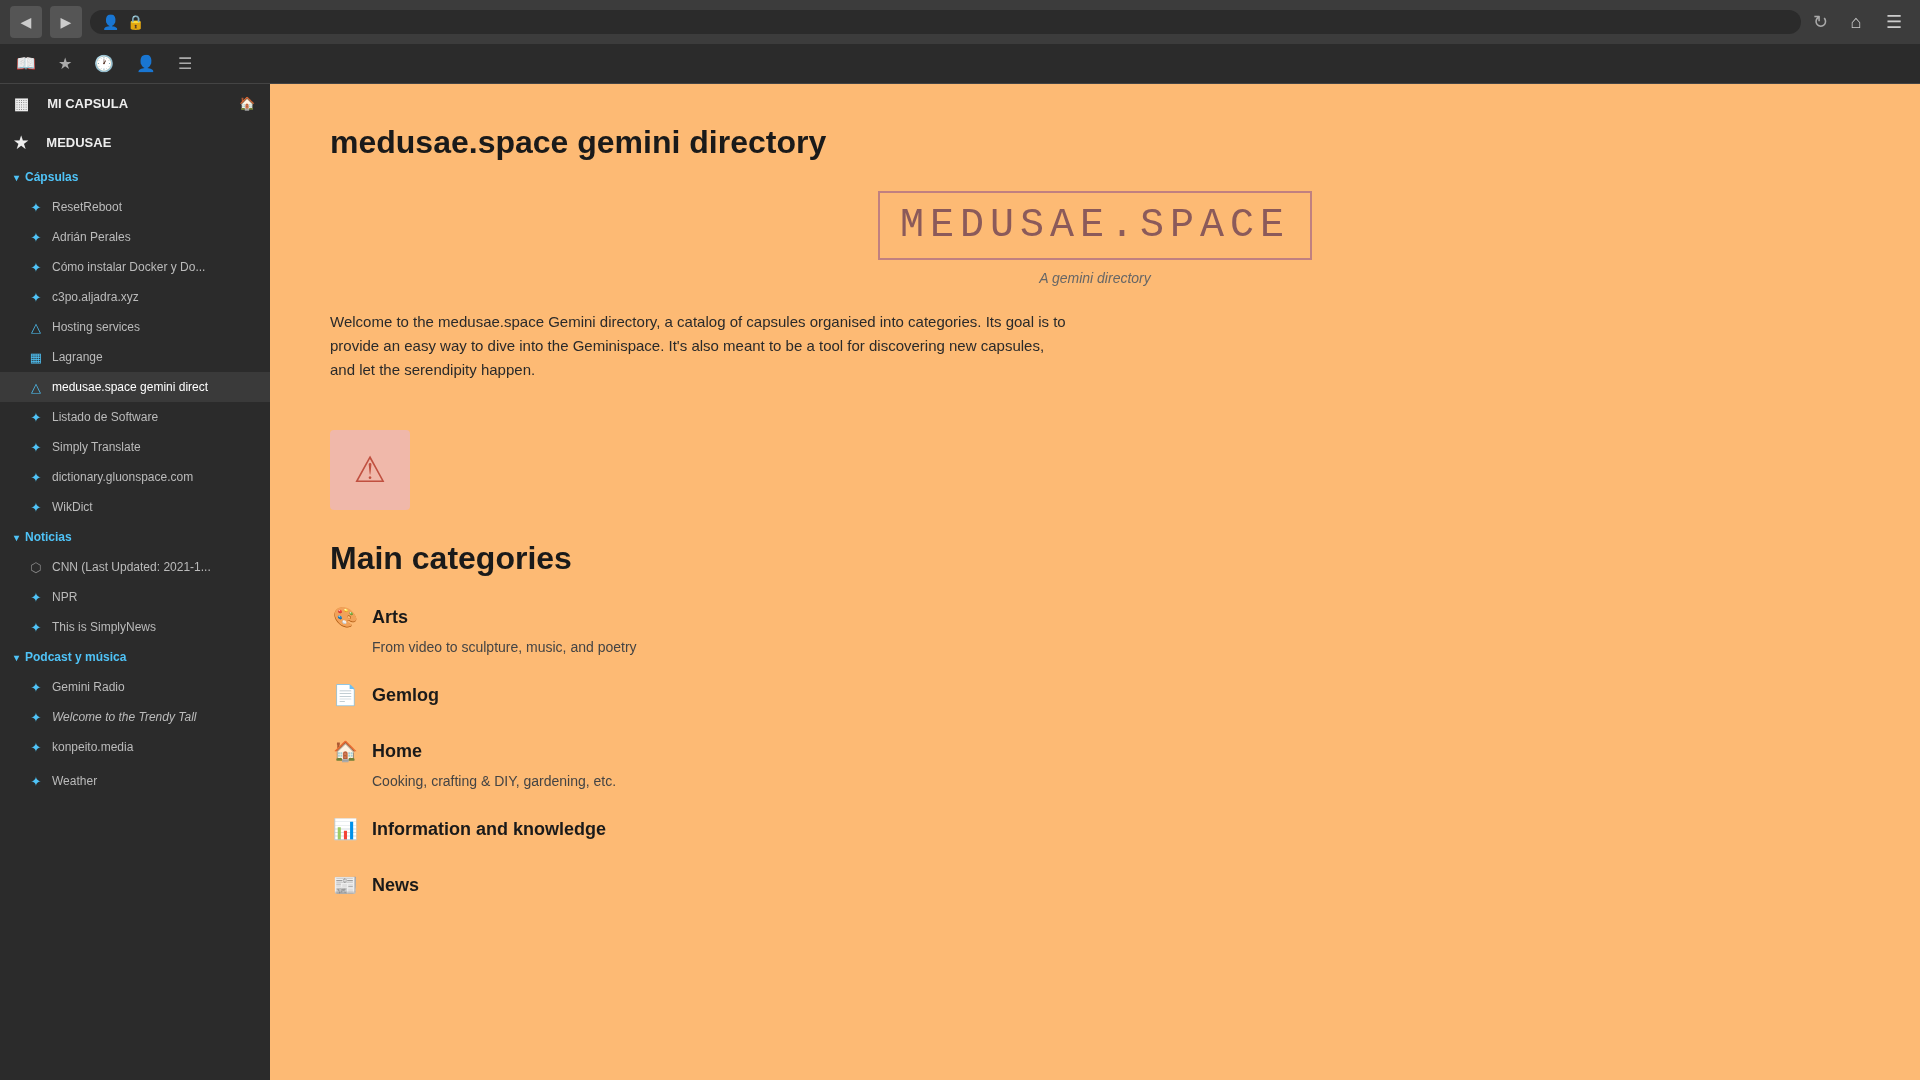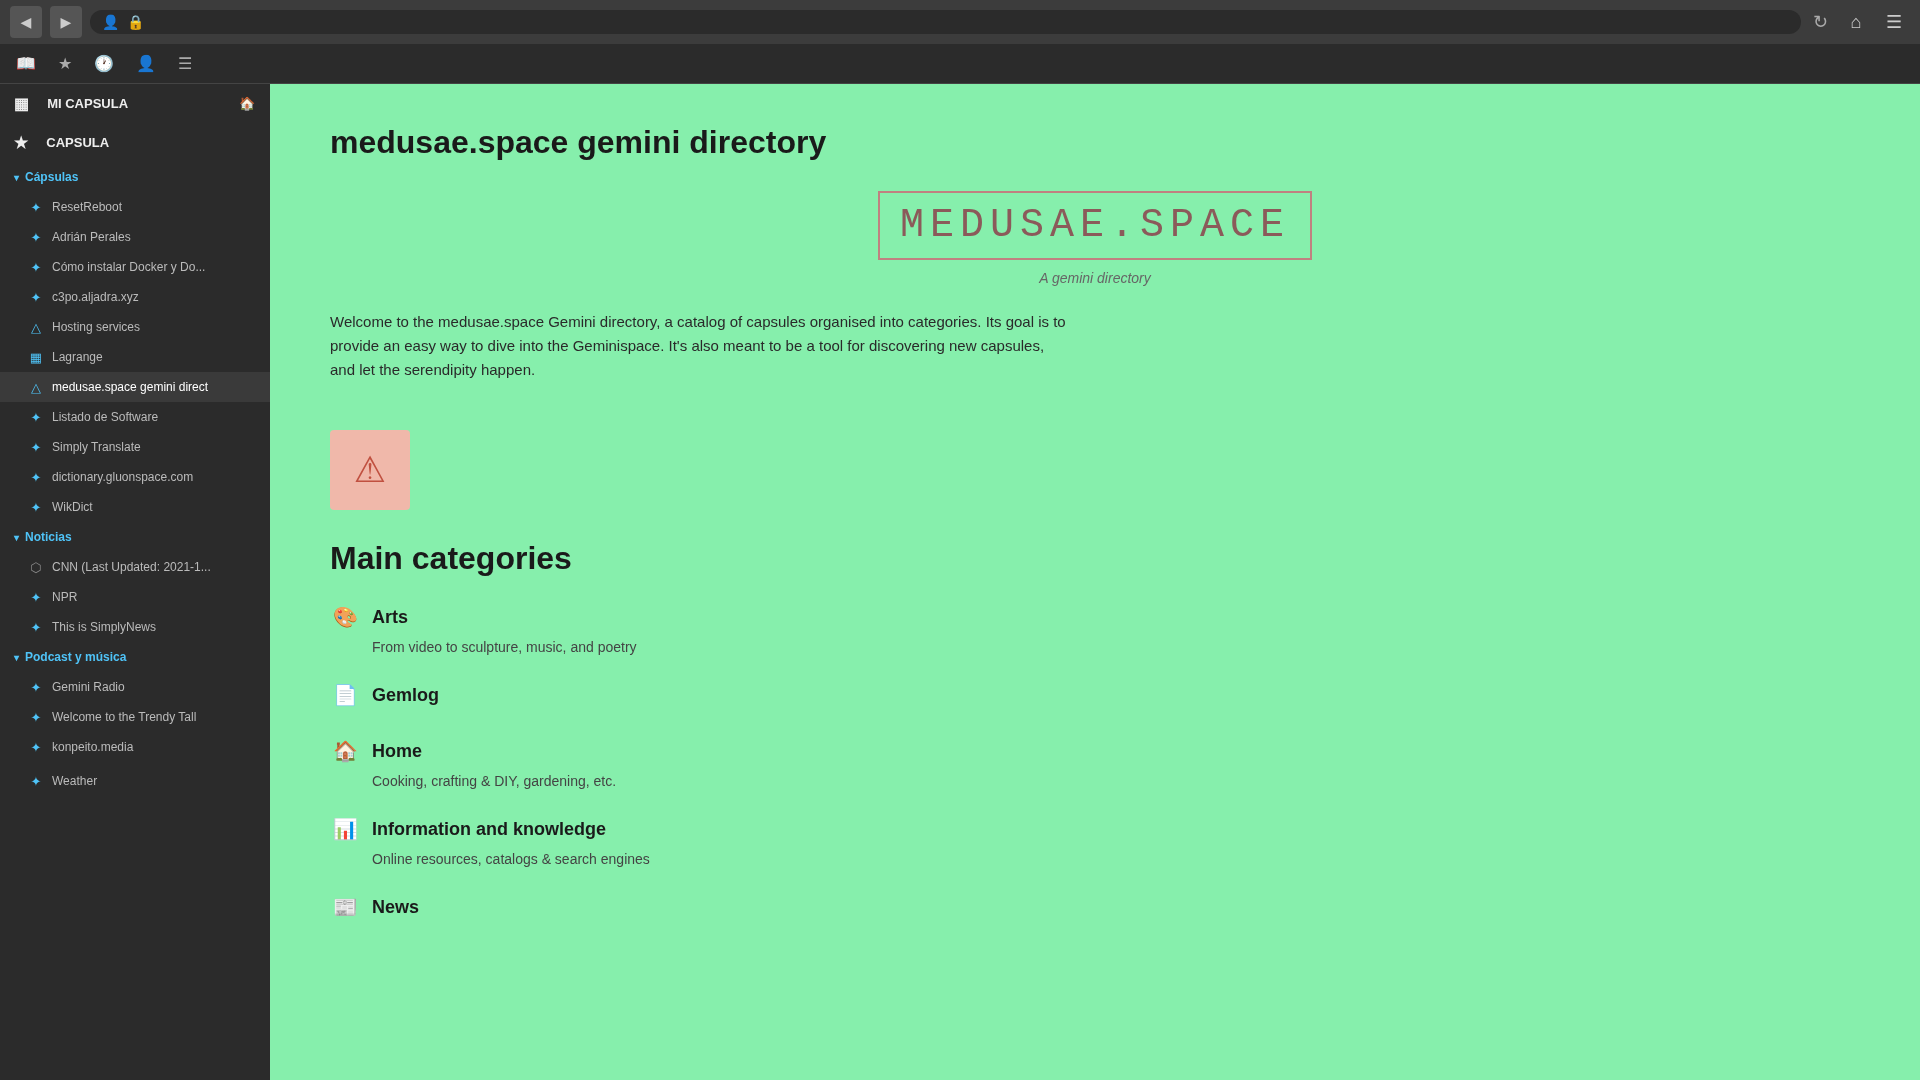--- a/index.html
+++ b/index.html
@@ -147,21 +147,21 @@
       flex-shrink: 0;
     }
     .item-icon.star { color: #4fc3f7; }
     .item-icon.triangle { color: #4fc3f7; }
     .item-icon.grid { color: #4fc3f7; }
     .item-icon.news { color: #888; }
 
     
     .content {
       flex: 1;
-      background: #86efac;
+      background: #fdba74;
       overflow-y: auto;
       padding: 40px 60px;
     }
     .content::-webkit-scrollbar { width: 6px; }
     .content::-webkit-scrollbar-thumb { background: #c9a09a; }
 
     .page-title {
       font-size: 32px;
       font-weight: bold;
       color: #1a1a1a;
@@ -278,21 +278,21 @@
       <div style="display:flex;align-items:center;gap:8px;">
         <span class="sidebar-top-icon">▦</span>
         <span>MI CAPSULA</span>
       </div>
       <span class="home-icon">🏠</span>
     </div>
 
     <div class="sidebar-top-item">
       <div style="display:flex;align-items:center;gap:8px;">
         <span class="sidebar-top-icon">★</span>
-        <span>CAPSULA</span>
+        <span>MEDUSAE</span>
       </div>
     </div>
 
     <div class="sidebar-section-header">
       <span class="chevron">▾</span>
       <span>Cápsulas</span>
     </div>
 
     <div class="sidebar-item">
       <span class="item-icon star">✦</span>
@@ -361,21 +361,21 @@
       <span class="chevron">▾</span>
       <span>Podcast y música</span>
     </div>
 
     <div class="sidebar-item">
       <span class="item-icon star">✦</span>
       <span>Gemini Radio</span>
     </div>
     <div class="sidebar-item">
       <span class="item-icon star">✦</span>
-      <span style="overflow:hidden;text-overflow:ellipsis;white-space:nowrap;max-width:190px;">Welcome to the Trendy Tall</span>
+      <span style="overflow:hidden;text-overflow:ellipsis;white-space:nowrap;max-width:190px;font-style:italic;">Welcome to the Trendy Tall</span>
     </div>
     <div class="sidebar-item">
       <span class="item-icon star">✦</span>
       <span>konpeito.media</span>
     </div>
 
     <div class="sidebar-item" style="margin-top:4px;">
       <span class="item-icon star">✦</span>
       <span>Weather</span>
     </div>
@@ -418,21 +418,20 @@
         <a class="category-name" href="#">Home</a>
       </div>
       <div class="category-desc">Cooking, crafting &amp; DIY, gardening, etc.</div>
     </div>
 
     <div class="category-item">
       <div class="category-header">
         <span class="category-icon">📊</span>
         <a class="category-name" href="#">Information and knowledge</a>
       </div>
-      <div class="category-desc">Online resources, catalogs &amp; search engines</div>
     </div>
 
     <div class="category-item">
       <div class="category-header">
         <span class="category-icon">📰</span>
         <a class="category-name" href="#">News</a>
       </div>
     </div>
 
   </div>

